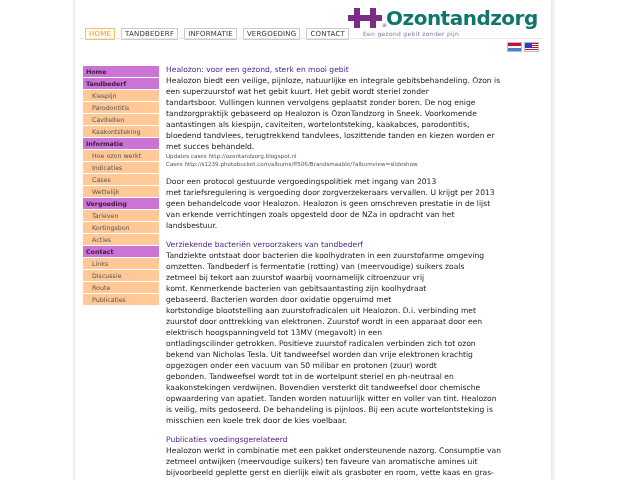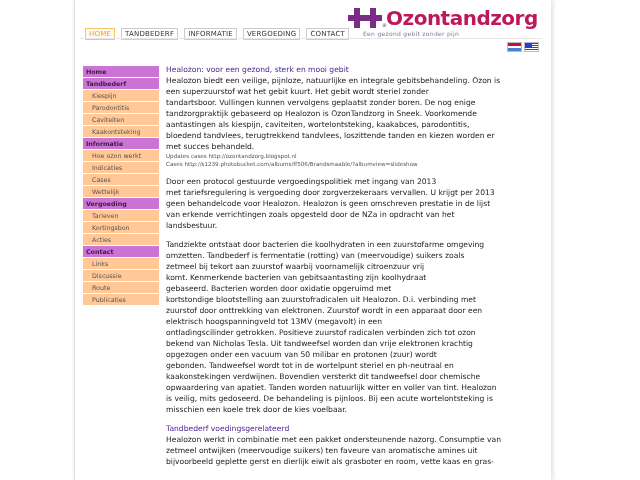--- a/index.html
+++ b/index.html
@@ -15,21 +15,21 @@
       font-family: "DejaVu Sans", sans-serif; font-size: 7px; letter-spacing: 0.2px;
       padding: 1px 3px; border: 1px solid #cccccc; color: #333; background: #fff;
       font-variant: small-caps; text-transform: uppercase; line-height: 8px; cursor: pointer;
     }
     .topnav .tab.active { color: #f0a020; border-color: #f3c36a; background: #fffaf0; }
     .hr-top { position: absolute; left: 80px; top: 38px; width: 462px; height: 1px; background: #e6e6e6; }
 
     .logo { position: absolute; left: 348px; top: 8px; display: flex; align-items: center; }
     .logo .plus { width: 36px; height: 20px; position: relative; }
     .logo .plus span { position: absolute; background: #7a2c86; }
-    .logo .name { font-family: "DejaVu Sans", sans-serif; font-weight: bold; font-size: 20px; color: #be185d; letter-spacing: -0.5px; margin-left: 2px; line-height: 20px; }
+    .logo .name { font-family: "DejaVu Sans", sans-serif; font-weight: bold; font-size: 20px; color: #0f766e; letter-spacing: -0.5px; margin-left: 2px; line-height: 20px; }
     .logo .reg { position: absolute; left: 34px; top: 14px; font-size: 5px; color: #444; }
     .tagline { position: absolute; left: 363px; top: 30px; font-size: 6px; color: #7a7a9a; letter-spacing: 0.3px; }
 
     .flags { position: absolute; left: 507px; top: 42px; display: flex; gap: 2px; }
     .flag { width: 15px; height: 10px; border: 1px solid #bbb; box-sizing: border-box; cursor: pointer; overflow: hidden; position: relative; }
     .flag-nl { background: linear-gradient(#c8102e 0 33%, #ffffff 33% 66%, #4a7fd0 66% 100%); }
     .flag-us { background: repeating-linear-gradient(#c8102e 0 1px, #ffffff 1px 2px); }
     .flag-us::after { content: ""; position: absolute; left: 0; top: 0; width: 7px; height: 5px; background: #2a3ccf; }
 
     .sidebar { position: absolute; left: 83px; top: 66px; width: 76px; }
@@ -120,36 +120,37 @@
     </div>
   </div>
   <div class="section">
     <p>Door een protocol gestuurde vergoedingspolitiek met ingang van 2013
 met tariefsregulering is vergoeding door zorgverzekeraars vervallen. U krijgt per 2013
 geen behandelcode voor Healozon. Healozon is geen omschreven prestatie in de lijst
 van erkende verrichtingen zoals opgesteld door de NZa in opdracht van het
 landsbestuur.</p>
   </div>
   <div class="section">
+    <h2>Verziekende bacteriën veroorzakers van tandbederf</h2>
     <p>Tandziekte ontstaat door bacterien die koolhydraten in een zuurstofarme omgeving
 omzetten. Tandbederf is fermentatie (rotting) van (meervoudige) suikers zoals
 zetmeel bij tekort aan zuurstof waarbij voornamelijk citroenzuur vrij
 komt. Kenmerkende bacterien van gebitsaantasting zijn koolhydraat
 gebaseerd. Bacterien worden door oxidatie opgeruimd met
 kortstondige blootstelling aan zuurstofradicalen uit Healozon. D.i. verbinding met
 zuurstof door onttrekking van elektronen. Zuurstof wordt in een apparaat door een
 elektrisch hoogspanningveld tot 13MV (megavolt) in een
 ontladingscilinder getrokken. Positieve zuurstof radicalen verbinden zich tot ozon
 bekend van Nicholas Tesla. Uit tandweefsel worden dan vrije elektronen krachtig
 opgezogen onder een vacuum van 50 milibar en protonen (zuur) wordt
 gebonden. Tandweefsel wordt tot in de wortelpunt steriel en ph-neutraal en
 kaakonstekingen verdwijnen. Bovendien versterkt dit tandweefsel door chemische
 opwaardering van apatiet. Tanden worden natuurlijk witter en voller van tint. Healozon
 is veilig, mits gedoseerd. De behandeling is pijnloos. Bij een acute wortelontsteking is
 misschien een koele trek door de kies voelbaar.</p>
   </div>
   <div class="section">
-    <h2>Tandbederf voedingsgerelateerd</h2>
+    <h2>Publicaties voedingsgerelateerd</h2>
     <p>Healozon werkt in combinatie met een pakket ondersteunende nazorg. Consumptie van
 zetmeel ontwijken (meervoudige suikers) ten faveure van aromatische amines uit
 bijvoorbeeld geplette gerst en dierlijk eiwit als grasboter en room, vette kaas en gras-</p>
   </div>
 </div>
 
 </body></html>

